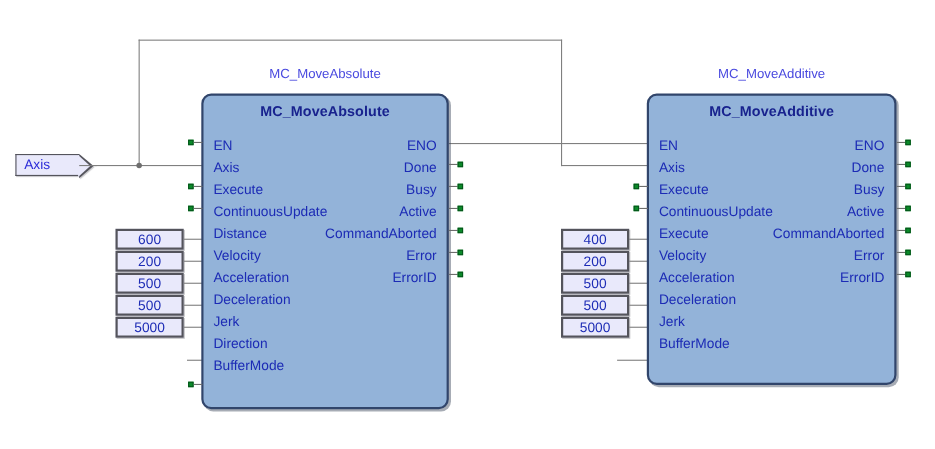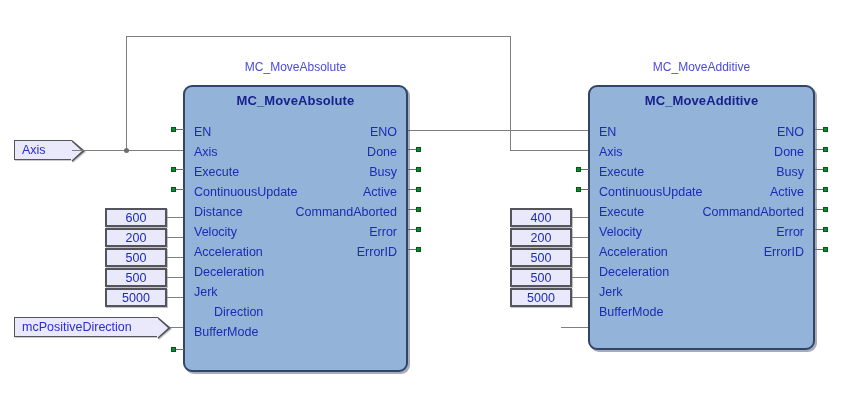--- a/index.html
+++ b/index.html
@@ -126,25 +126,20 @@
 
   <div class="junction" style="left:124px;top:148px;"></div>
 
   <div class="tag" style="left:14px;top:140px;width:58px;">
     <span>Axis</span>
     <span class="nose"></span>
     <span class="nose-fill"></span>
   </div>
   <div class="wire-h" style="left:72px;top:150px;width:16px;"></div>
 
-  <div class="tag" style="left:14px;top:317px;width:144px;">
-    <span>mcPositiveDirection</span>
-    <span class="nose"></span>
-    <span class="nose-fill"></span>
-  </div>
   <div class="wire-h" style="left:170px;top:327px;width:14px;"></div>
 
   <div class="wire-h" style="left:561px;top:327px;width:28px;"></div>
 
   <div class="const" style="left:105px;top:208px;width:62px;height:19px;"><span>600</span></div>
   <div class="const" style="left:105px;top:228px;width:62px;height:19px;"><span>200</span></div>
   <div class="const" style="left:105px;top:248px;width:62px;height:19px;"><span>500</span></div>
   <div class="const" style="left:105px;top:268px;width:62px;height:19px;"><span>500</span></div>
   <div class="const" style="left:105px;top:288px;width:62px;height:19px;"><span>5000</span></div>
 
@@ -173,21 +168,21 @@
 
     <div class="pin in" style="top:38px;">EN</div>
     <div class="pin in" style="top:58px;">Axis</div>
     <div class="pin in" style="top:78px;">Execute</div>
     <div class="pin in" style="top:98px;">ContinuousUpdate</div>
     <div class="pin in" style="top:118px;">Distance</div>
     <div class="pin in" style="top:138px;">Velocity</div>
     <div class="pin in" style="top:158px;">Acceleration</div>
     <div class="pin in" style="top:178px;">Deceleration</div>
     <div class="pin in" style="top:198px;">Jerk</div>
-    <div class="pin in" style="top:218px;margin-left:20px;">Direction</div>
+    <div class="pin in" style="top:218px;">Direction</div>
     <div class="pin in" style="top:238px;">BufferMode</div>
 
     <div class="pin out" style="top:38px;">ENO</div>
     <div class="pin out" style="top:58px;">Done</div>
     <div class="pin out" style="top:78px;">Busy</div>
     <div class="pin out" style="top:98px;">Active</div>
     <div class="pin out" style="top:118px;">CommandAborted</div>
     <div class="pin out" style="top:138px;">Error</div>
     <div class="pin out" style="top:158px;">ErrorID</div>
   </div>

